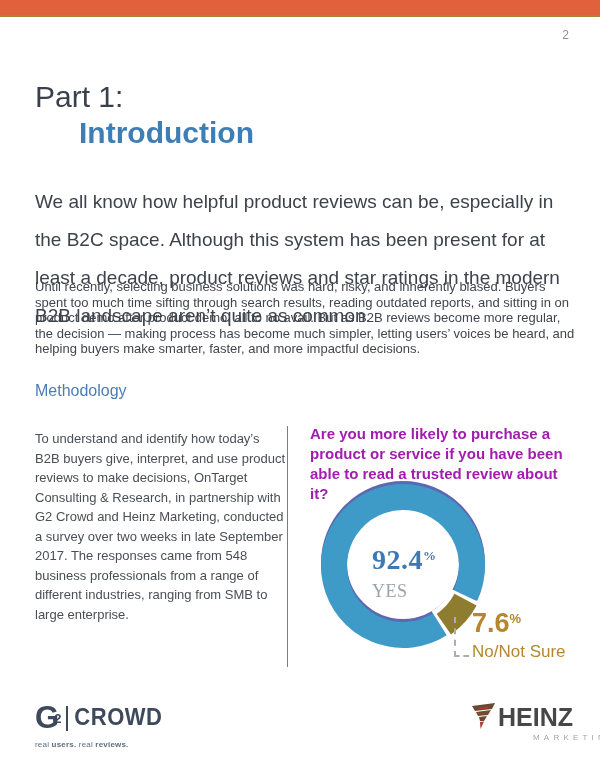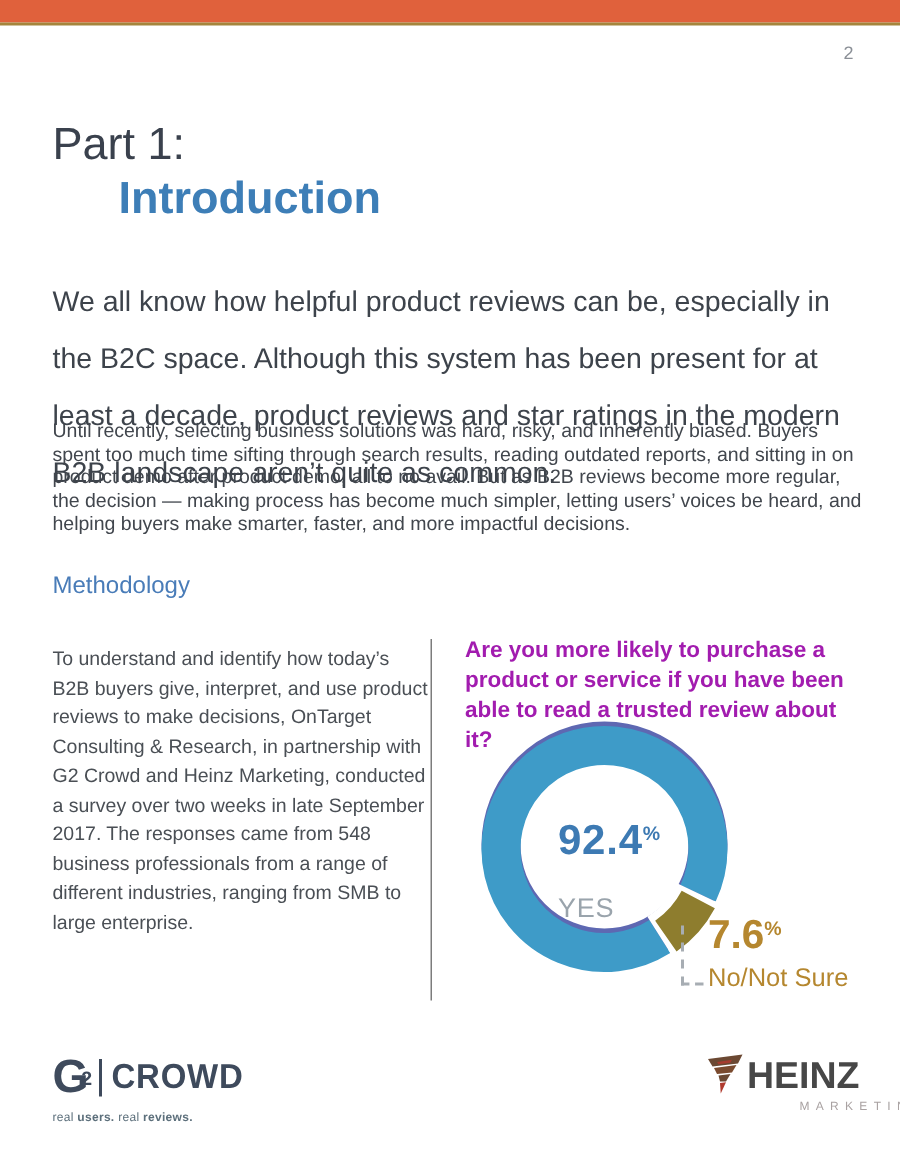--- a/index.html
+++ b/index.html
@@ -17,24 +17,24 @@
   .body-par { position:absolute; left:35px; top:279px; width:543px; font-size:13px; line-height:15.5px; color:#41464d; }
 
   .method-heading { position:absolute; left:35px; top:382px; font-size:16px; font-weight:400; color:#497CB8; }
   .method-par { position:absolute; left:35px; top:429px; width:252px; font-size:13px; line-height:19.5px; color:#4a4f55; }
 
   .divider { position:absolute; left:287px; top:426px; width:1px; height:241px; background:#7c7c7c; }
 
   .question { position:absolute; left:310px; top:424px; width:268px; font-size:15px; line-height:20px; font-weight:700; color:#a21caf; }
 
   .donut-wrap { position:absolute; left:316px; top:479px; width:174px; height:178px; }
-  .donut-center { position:absolute; left:372px; top:544px; text-align:left; }
+  .donut-center { position:absolute; left:372px; top:544px; text-align:left;font-family:Liberation Serif, serif; }
   .donut-value { font-size:28px; font-weight:700; color:#3D7AB3; letter-spacing:.5px; }
   .donut-value sup { font-size:13px; font-weight:700; vertical-align:9px; }
-  .donut-center-label { font-size:18px; color:#9AA4AC; margin-top:19px; letter-spacing:.5px; }
+  .donut-center-label { font-size:18px; color:#9AA4AC; margin-top:5px; letter-spacing:.5px; }
 
   .leader { position:absolute; left:454px; top:617px; width:15px; height:40px;
             border-left:2px dashed #A7ADB3; border-bottom:2px dashed #A7ADB3; }
   .callout { position:absolute; left:472px; top:608px; color:#B5872F; }
   .callout-value { font-size:27px; font-weight:700; }
   .callout-value sup { font-size:13px; font-weight:700; vertical-align:9px; }
   .callout-label { font-size:17px; margin-top:3px;text-align:right; }
 
   .g2 { position:absolute; left:35px; top:700px; color:#3E4A5C; }
   .g2-row { display:flex; align-items:center; }

